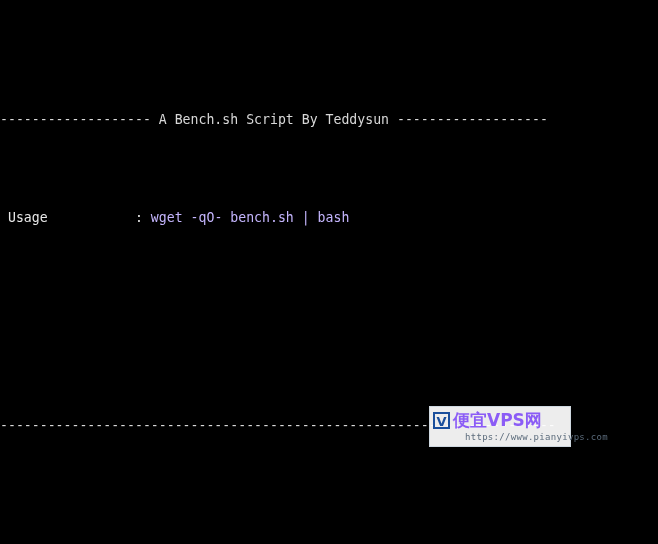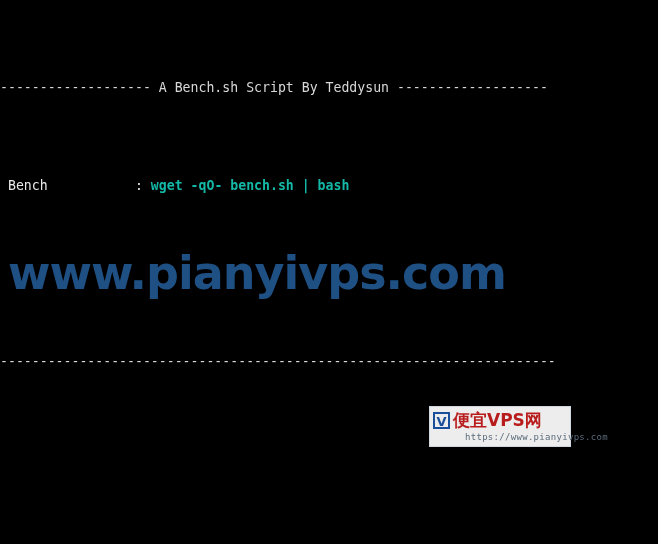--- a/index.html
+++ b/index.html
@@ -34,28 +34,29 @@
 
   .line {
     height: 19.55px;
     white-space: pre;
     display: block;
   }
 
   
   .c-white   { color: #e8e8e8; }
   .c-green   { color: #0f8a0f; }
-  .c-red     { color: #14b8a6; font-weight: bold; }
+  .c-red     { color: #c4b5fd; }
 
   .sep {
     color: #d8d8d8;
     height: 19.55px;
     display: block;
     white-space: pre;
     overflow: hidden;
+    margin-top: 32px;
   }
 
   .blank { height: 19.55px; display: block; }
 
   
   #watermark {
     position: absolute;
     left: 8px;
     top: 246px;
     z-index: 5;
@@ -96,21 +97,21 @@
     color: #1a4f9c;
     font-weight: bold;
     font-size: 13px;
     line-height: 15px;
     text-align: center;
     box-sizing: border-box;
     margin-right: 3px;
     flex: none;
   }
   #logo-text {
-    color: #b91c1c;
+    color: #8b5cf6;
     font-weight: bold;
     font-size: 17px;
     line-height: 19px;
     letter-spacing: 0px;
     white-space: nowrap;
   }
   #logo-url {
     color: #5b6b7b;
     font-size: 9px;
     line-height: 11px;
@@ -124,21 +125,21 @@
 <body>
 
 <div id="terminal">
 
   <div class="screen">
 
     
     <span class="sep">------------------- A Bench.sh Script By Teddysun -------------------</span>
 
     
-    <span class="line"><span class="c-white"> Bench           : </span><span class="c-red">wget -qO- bench.sh | bash</span></span>
+    <span class="line"><span class="c-white"> Usage           : </span><span class="c-red">wget -qO- bench.sh | bash</span></span>
 
     <span class="blank"> </span>
 
     
     <span class="sep">----------------------------------------------------------------------</span>
 
     <span class="blank"> </span>
 
     
     
@@ -152,21 +153,20 @@
 
     
     
 
     
 
     
 
   </div>
 
-  <div id="watermark">www.pianyivps.com</div>
 
   <div id="logo-badge">
     <div id="logo-row">
       <div id="logo-mark">V</div>
       <div id="logo-text">便宜VPS网</div>
     </div>
     <div id="logo-url">https://www.pianyivps.com</div>
   </div>
 
 </div>

